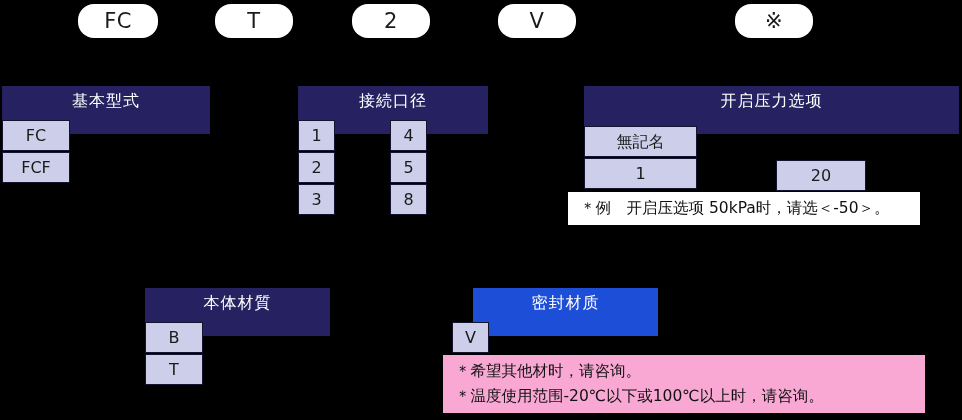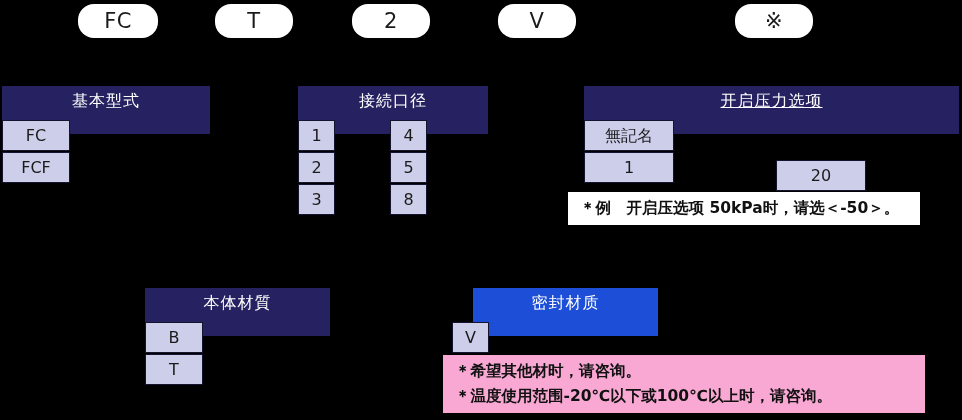--- a/index.html
+++ b/index.html
@@ -60,21 +60,20 @@
   }
 
   
   .note {
     position: absolute;
     background: #ffffff;
     color: #111111;
     font-size: 15.5px;
     box-sizing: border-box;
     padding: 4px 26px 4px 12px;
-    font-weight: bold;
   }
   .note-line {
     line-height: 25px;
     white-space: nowrap;
   }
 </style>
 </head>
 <body>
 
 <div id="pill-row">
@@ -99,22 +98,22 @@
         <div class="opt" style="background: rgb(205, 207, 234);">2</div>
         <div class="opt" style="background: rgb(205, 207, 234);">3</div>
       </div>
       <div class="opt-col" style="left: 390px; top: 120px; width: 37px;">
         <div class="opt" style="background: rgb(205, 207, 234);">4</div>
         <div class="opt" style="background: rgb(205, 207, 234);">5</div>
         <div class="opt" style="background: rgb(205, 207, 234);">8</div>
       </div>
     </div>
     <div class="group">
-      <div class="group-header" style="position: absolute; left: 584px; top: 86px; width: 375px; background: rgb(38, 34, 97); text-decoration: underline;">开启压力选项</div>
-      <div class="opt-col" style="left: 584px; top: 120px; width: 90px;">
+      <div class="group-header" style="position: absolute; left: 584px; top: 86px; width: 375px; background: rgb(38, 34, 97);">开启压力选项</div>
+      <div class="opt-col" style="left: 584px; top: 126px; width: 113px;">
         <div class="opt" style="background: rgb(205, 207, 234);">無記名</div>
         <div class="opt" style="background: rgb(205, 207, 234);">1</div>
       </div>
       <div class="opt-col" style="left: 776px; top: 120px; width: 90px; margin-top: 40px;">
         <div class="opt" style="background: rgb(205, 207, 234);">20</div>
         <div class="opt" style="background: rgb(205, 207, 234);">20</div>
       </div>
     </div>
     <div class="group">
       <div class="group-header" style="position: absolute; left: 145px; top: 288px; width: 185px; background: rgb(38, 34, 97);">本体材質</div>

